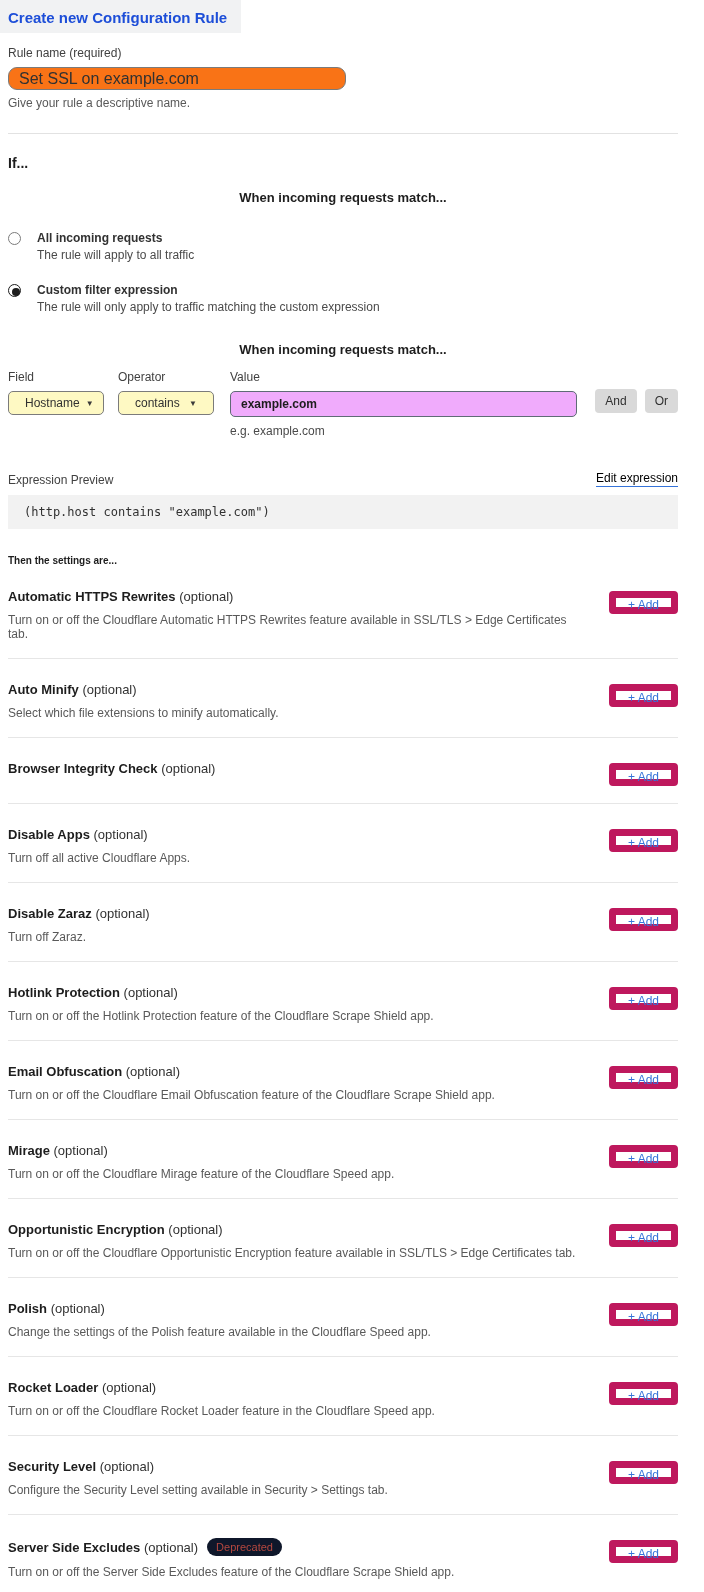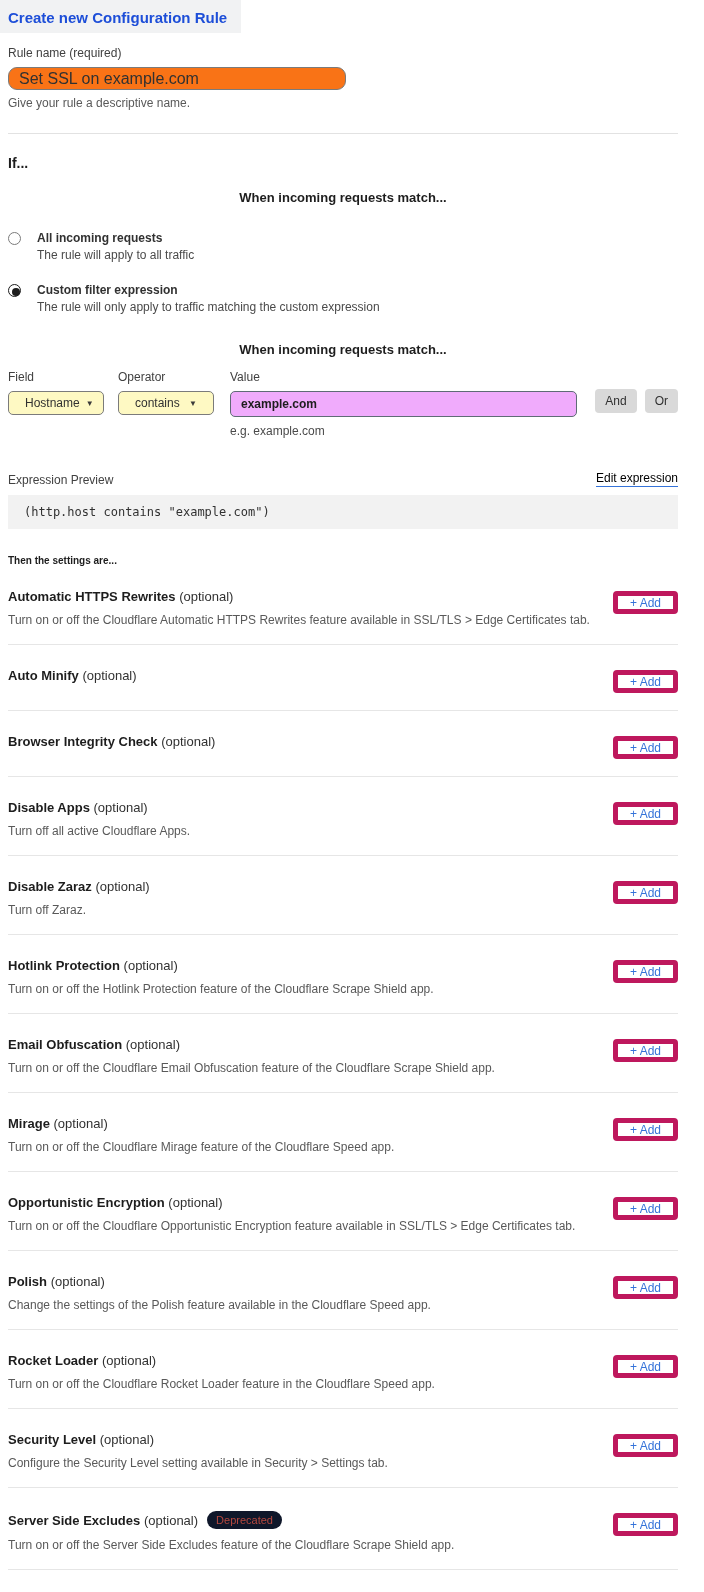--- a/index.html
+++ b/index.html
@@ -154,21 +154,21 @@
   .setting-title { font-size: 13px; color: #1d1d1d; }
   .setting-title b { font-weight: bold; }
   .setting-optional { font-weight: normal; color: #313131; text-align: right; }
   .setting-desc { font-size: 12px; color: #595959; margin-top: 9px; }
   .add-btn {
     flex: 0 0 auto;
     margin-top: 2px;
     height: 23px;
     padding: 0 12px;
     background: #ffffff;
-    border: 5px solid #be185d;
+    border: 7px solid #be185d;
     border-radius: 4px;
     color: #3573d9;
     font-size: 12px;
     font-family: "Liberation Sans", "DejaVu Sans", sans-serif;
     cursor: pointer;
   }
   .badge-deprecated {
     display: inline-block;
     background: #0f172a;
     color: #b5483f;
@@ -263,20 +263,21 @@
         <div class="setting-desc">Turn on or off the Cloudflare Automatic HTTPS Rewrites feature available in SSL/TLS &gt; Edge Certificates tab.</div>
       </div>
       <button class="add-btn">+ Add</button>
     </div>
 
     <div class="setting-section">
       <div class="setting-info">
         <div class="setting-title-row">
           <span class="setting-title"><b>Auto Minify</b> <span class="setting-optional">(optional)</span></span>
         </div>
+        <div class="setting-desc">Select which file extensions to minify automatically.</div>
       </div>
       <button class="add-btn">+ Add</button>
     </div>
 
     <div class="setting-section">
       <div class="setting-info">
         <div class="setting-title-row">
           <span class="setting-title"><b>Browser Integrity Check</b> <span class="setting-optional">(optional)</span></span>
         </div>
       </div>

